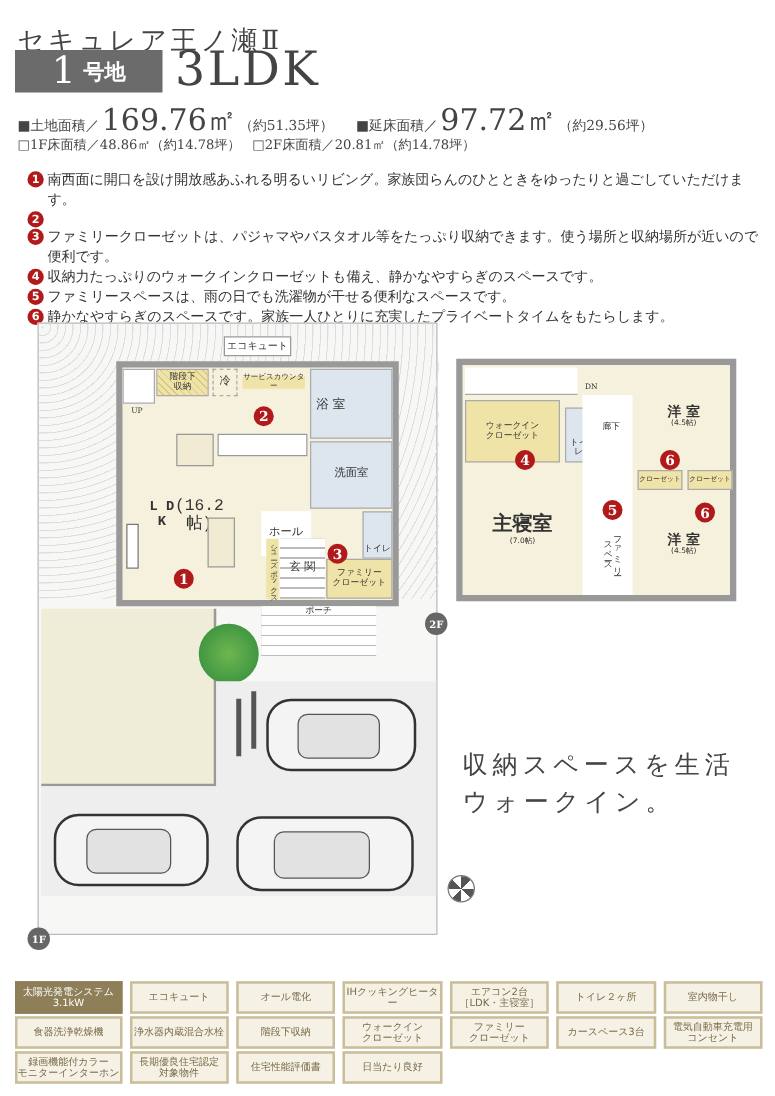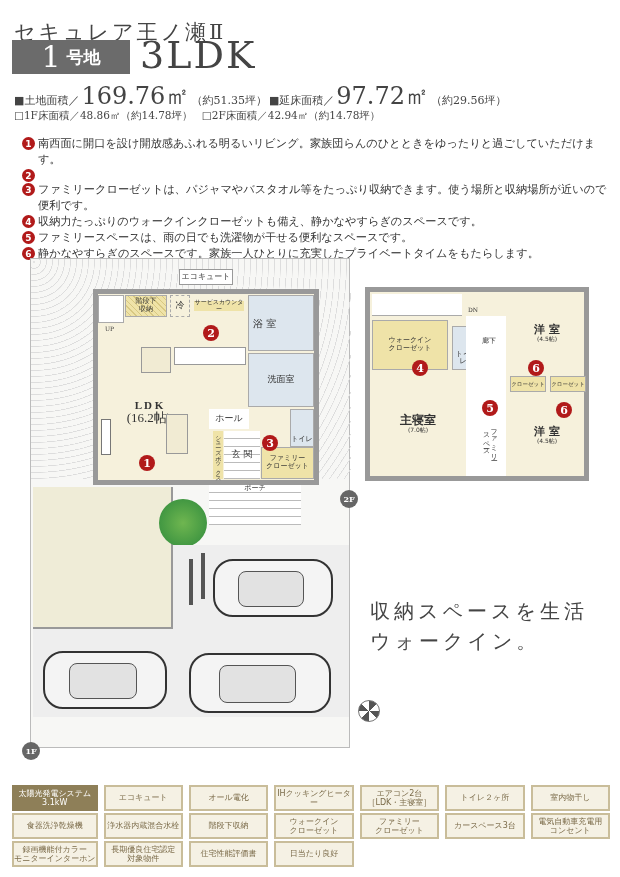--- a/index.html
+++ b/index.html
@@ -33,27 +33,27 @@
 <div class="abs lotbox">
   <span class="num">1</span>
   <span class="lbl">号地</span>
 </div>
 <div class="abs layout">3LDK</div>
 
 <div class="abs area1">
   <span>■土地面積／</span>
   <span class="big">169.76㎡</span>
   <span>（約51.35坪）</span>
-  <span style="margin-left:0">■延床面積／</span>
+  <span style="margin-left:16px">■延床面積／</span>
   <span class="big">97.72㎡</span>
   <span>（約29.56坪）</span>
 </div>
 <div class="abs area2">
   <span>□1F床面積／48.86㎡（約14.78坪）</span>
-  <span style="margin-left:6px">□2F床面積／42.94㎡（約14.78坪）</span>
+  <span style="margin-left:6px">□2F床面積／20.81㎡（約14.78坪）</span>
 </div>
 
 <ul class="abs points">
   <li>
       <span class="b">1</span>
       <span>南西面に開口を設け開放感あふれる明るいリビング。家族団らんのひとときをゆったりと過ごしていただけます。</span>
     </li>
   <li>
       <span class="b">2</span>
     </li>
@@ -84,27 +84,27 @@
   <div class="rm" style="left:67px;top:36px;width:26px;height:28px;background:#fff;border:1px solid #aaa"></div>
   <div class="abs" style="left:74px;top:66px;font-size:6px">UP</div>
   <div class="rm" style="left:94px;top:36px;width:42px;height:22px;background:repeating-linear-gradient(45deg,#efe3a8 0 3px,#d8c882 3px 4px);border:1px solid #aaa;white-space:pre;font-size:7px">階段下
 収納</div>
   <div class="rm" style="left:139px;top:36px;width:20px;height:22px;border:1px dashed #aaa">冷</div>
   <div class="rm" style="left:163px;top:42px;width:50px;height:10px;background:#efe3a8;font-size:6px">サービスカウンター</div>
   <div class="rm" style="left:217px;top:94px;width:66px;height:54px;background:#dde6ee;border:1px solid #aaa;font-size:9px">洗面室</div>
   <div class="rm" style="left:217px;top:36px;width:66px;height:56px;background:#dde6ee;border:1px solid #aaa;justify-content:flex-start;padding-left:4px;font-size:10px">浴 室</div>
   <div class="abs" style="left:143px;top:88px;width:72px;height:18px;background:#fff;border:1px solid #999"></div>
   <div class="abs" style="left:110px;top:88px;width:30px;height:26px;background:#f1ebd3;border:1px solid #999"></div>
-  <div class="rm" style="left:88px;top:138px;width:60px;height:30px;flex-direction:column;font-family:Liberation Serif, serif">
+  <div class="rm" style="left:88px;top:138px;width:60px;height:30px;flex-direction:row;font-family:Liberation Mono, monospace">
     <span style="font-size:11px;font-weight:bold">L D K</span>
     <span style="font-size:13px">(16.2帖)</span>
   </div>
   <div class="abs" style="left:135px;top:155px;width:22px;height:40px;border:1px solid #999;background:#f1ebd3"></div>
   <div class="abs" style="left:70px;top:160px;width:10px;height:36px;border:1px solid #777;background:#fff"></div>
-  <div class="rm" style="left:178px;top:150px;width:40px;height:20px;background:#fff;font-size:9px">ホール</div>
+  <div class="rm" style="left:178px;top:150px;width:40px;height:36px;background:#fff;font-size:9px">ホール</div>
   <div class="rm" style="left:259px;top:150px;width:24px;height:38px;background:#dde6ee;border:1px solid #aaa;font-size:7px;align-items:flex-end;padding-bottom:2px">トイレ</div>
   <div class="rm" style="left:182px;top:172px;width:10px;height:48px;background:#efe3a8;writing-mode:vertical-rl;font-size:6px">シューズボックス</div>
   <div class="rm" style="left:193px;top:172px;width:36px;height:48px;background:repeating-linear-gradient(0deg,#bbb 0 1px,#fff 1px 8px),repeating-linear-gradient(90deg,#bbb 0 1px,transparent 1px 8px);font-size:9px">玄 関</div>
   <div class="rm" style="left:230px;top:188px;width:53px;height:32px;background:#efe3a8;border:1px solid #aaa;white-space:pre;font-size:7px">ファミリー
 クローゼット</div>
   <div class="marker" style="left:108px;top:196px">1</div>
   <div class="marker" style="left:172px;top:66px">2</div>
   <div class="marker" style="left:231px;top:176px">3</div>
 
   <div class="rm" style="left:178px;top:226px;width:92px;height:40px;background:repeating-linear-gradient(0deg,#bbb 0 1px,#fff 1px 8px),repeating-linear-gradient(90deg,#bbb 0 1px,transparent 1px 8px);font-size:7px;align-items:flex-start">ポーチ</div>
@@ -131,21 +131,21 @@
   <div class="rm" style="left:104px;top:40px;width:30px;height:20px;font-size:7px;background:#fff">廊下</div>
   <div class="abs" style="left:96px;top:24px;width:40px;height:160px;background:#fff"></div>
   <div class="rm" style="left:104px;top:40px;width:30px;height:20px;font-size:7px">廊下</div>
   <div class="rm" style="left:137px;top:2px;width:80px;height:78px;flex-direction:column">
     <span style="font-size:11px;font-weight:bold;font-family:'DejaVu Serif',serif">洋 室</span>
     <span style="font-size:6px">(4.5帖)</span>
   </div>
   <div class="rm" style="left:140px;top:84px;width:36px;height:16px;background:#efe3a8;border:1px solid #aaa;font-size:5.5px">クローゼット</div>
   <div class="rm" style="left:180px;top:84px;width:36px;height:16px;background:#efe3a8;border:1px solid #aaa;font-size:5.5px">クローゼット</div>
   <div class="rm" style="left:2px;top:82px;width:92px;height:100px;flex-direction:column">
-    <span style="font-size:12px;font-weight:bold;font-family:Liberation Sans, sans-serif">主寝室</span>
+    <span style="font-size:16px;font-weight:bold;font-family:Liberation Mono, monospace">主寝室</span>
     <span style="font-size:6px">(7.0帖)</span>
   </div>
   <div class="rm" style="left:108px;top:118px;width:22px;height:60px;writing-mode:vertical-rl;white-space:pre;font-size:7px">ファミリー
 スペース</div>
   <div class="rm" style="left:137px;top:104px;width:80px;height:78px;flex-direction:column">
     <span style="font-size:11px;font-weight:bold;font-family:'DejaVu Serif',serif">洋 室</span>
     <span style="font-size:6px">(4.5帖)</span>
   </div>
   <div class="marker" style="left:42px;top:68px">4</div>
   <div class="marker" style="left:112px;top:108px">5</div>

